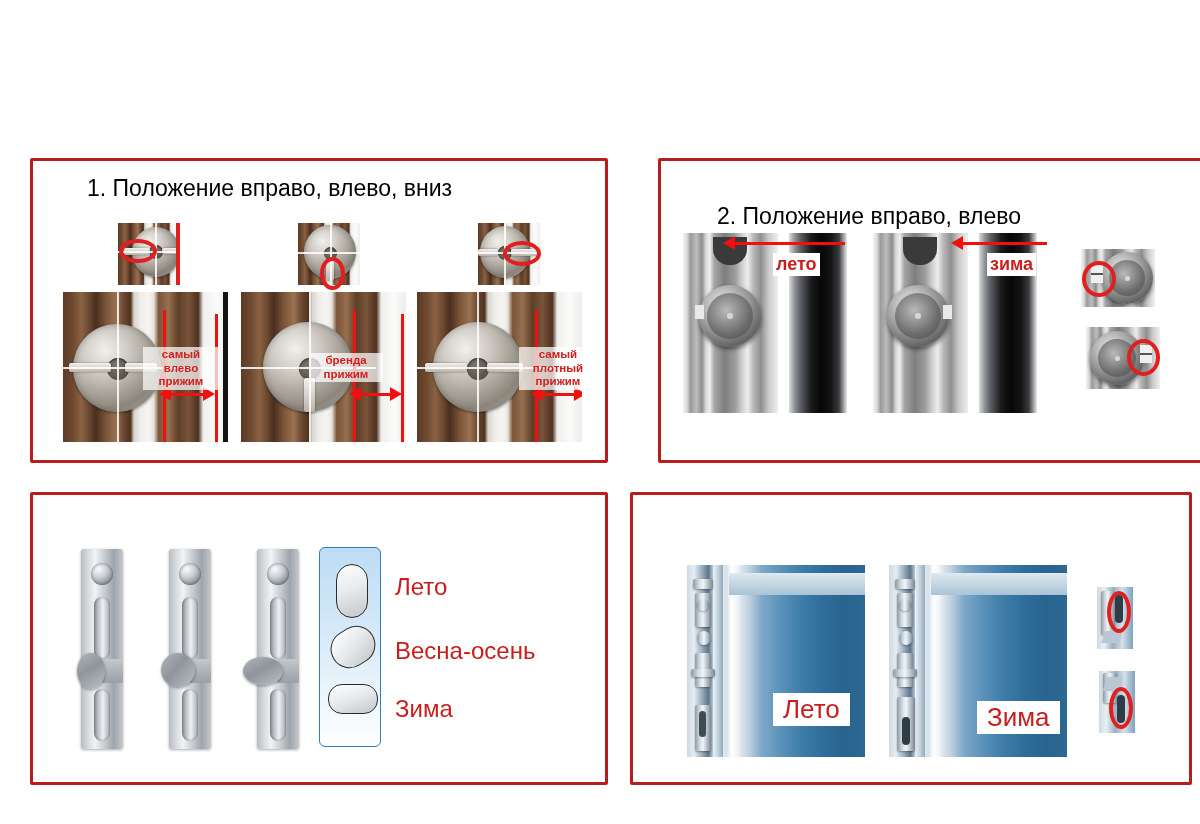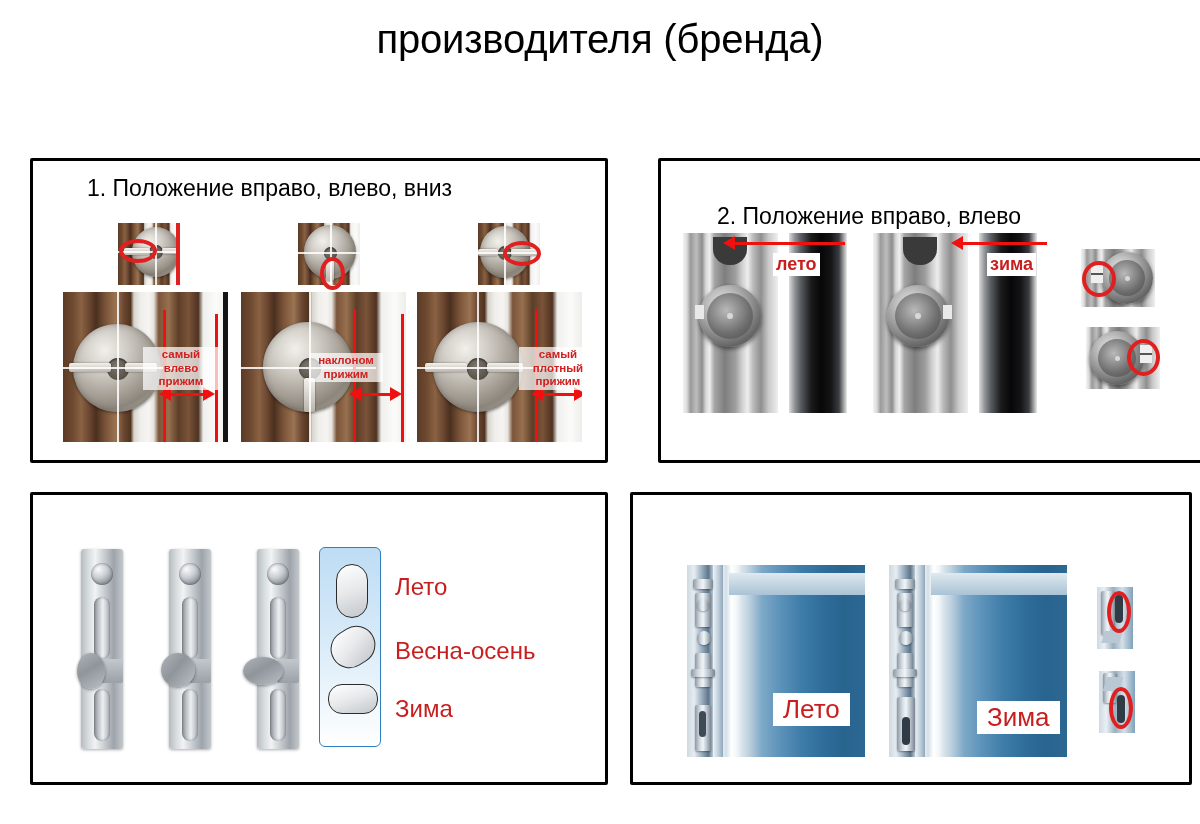--- a/index.html
+++ b/index.html
@@ -28,21 +28,21 @@
     font-weight: 400;
     color: #000;
     letter-spacing: -0.2px;
   }
   .title .line { display: block; }
 
   
   .panel {
     position: absolute;
     box-sizing: border-box;
-    border: 3px solid #000000;
+    border: 3px solid #b91c1c;
     background: #ffffff;
     border-radius: 2px;
   }
   #panel-1 { left: 30px;  top: 158px; width: 578px; height: 305px; }
   #panel-2 { left: 658px; top: 158px; width: 628px; height: 305px; }
   #panel-3 { left: 30px;  top: 492px; width: 578px; height: 293px; }
   #panel-4 { left: 630px; top: 492px; width: 562px; height: 293px; }
 
   .panel-title {
     position: absolute;
@@ -259,21 +259,20 @@
   .detail-crop {
     position: absolute;
     overflow: hidden;
     background: linear-gradient(90deg, #cfd9e1 0%, #eaf0f4 20%, #9aafbf 45%, #d5e0e8 70%, #7fa2bb 100%);
   }
 </style>
 </head>
 <body>
 
 <div class="title">
-  <span class="line">производителя (бренда)</span>
 </div>
 
 <div class="panel" id="panel-1">
   <div class="panel-title">1. Положение вправо, влево, вниз</div>
 
   <div class="photo wood" style="left:85px; top:62px; width:62px; height:62px;">
     <div class="metal-cam" style="left:14px; top:4px; width:48px; height:50px;"></div>
     <div class="cam-hole" style="left:31px; top:22px; width:14px; height:14px;"></div>
     <div class="cam-slot" style="left:6px; top:25px; width:26px; height:7px;"></div>
     <div class="cam-slot" style="left:44px; top:25px; width:18px; height:6px;"></div>
@@ -328,21 +327,21 @@
     <div class="cam-slot" style="left:63px; top:86px; width:11px; height:34px;"></div>
     <div class="crosshair-v" style="left:68px; top:0; width:2px; height:150px;"></div>
     <div class="crosshair-h" style="left:0; top:75px; width:135px; height:2px;"></div>
     <div class="red-vline" style="left:112px; top:18px; height:132px;"></div>
     <div class="red-vline" style="left:160px; top:22px; height:128px;"></div>
     <div class="red-arrow-row" style="left:113px; top:101px; width:40px;"></div>
     <div class="arrow-head-r" style="left:149px; top:95px;"></div>
     <div class="arrow-head-l" style="left:108px; top:95px;"></div>
   </div>
   <div class="press-label" style="left:276px; top:192px; width:70px;">
-    <span>наклоном</span><br>
+    <span>бренда</span><br>
     <span>прижим</span>
   </div>
 
   <div class="photo wood" style="left:384px; top:131px; width:165px; height:150px;">
     <div class="metal-cam" style="left:16px; top:30px; width:90px; height:90px;"></div>
     <div class="cam-hole" style="left:50px; top:66px; width:22px; height:22px;"></div>
     <div class="cam-slot" style="left:8px; top:71px; width:42px; height:9px;"></div>
     <div class="cam-slot" style="left:70px; top:71px; width:36px; height:9px;"></div>
     <div class="crosshair-v" style="left:60px; top:0; width:2px; height:150px;"></div>
     <div class="crosshair-h" style="left:0; top:75px; width:140px; height:2px;"></div>

